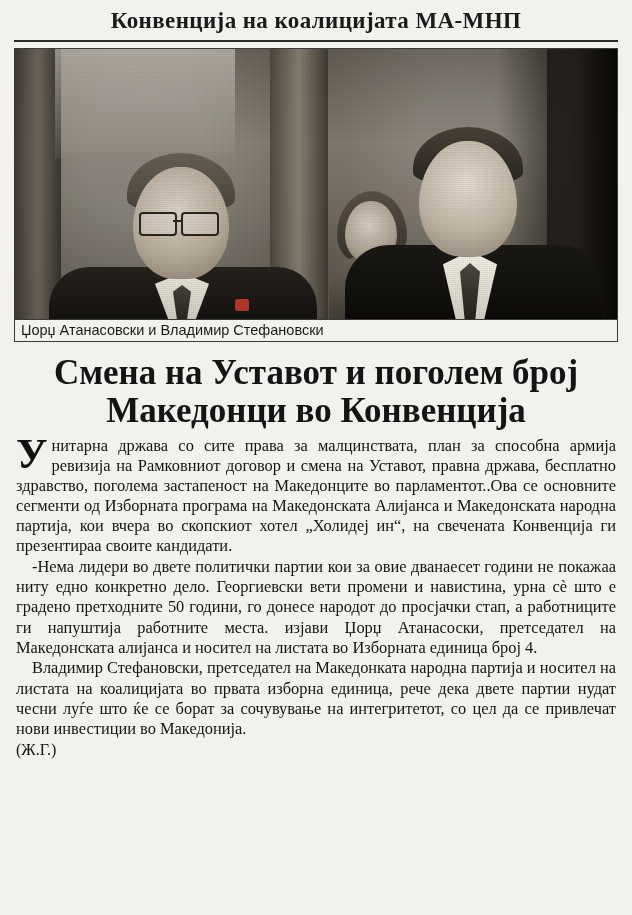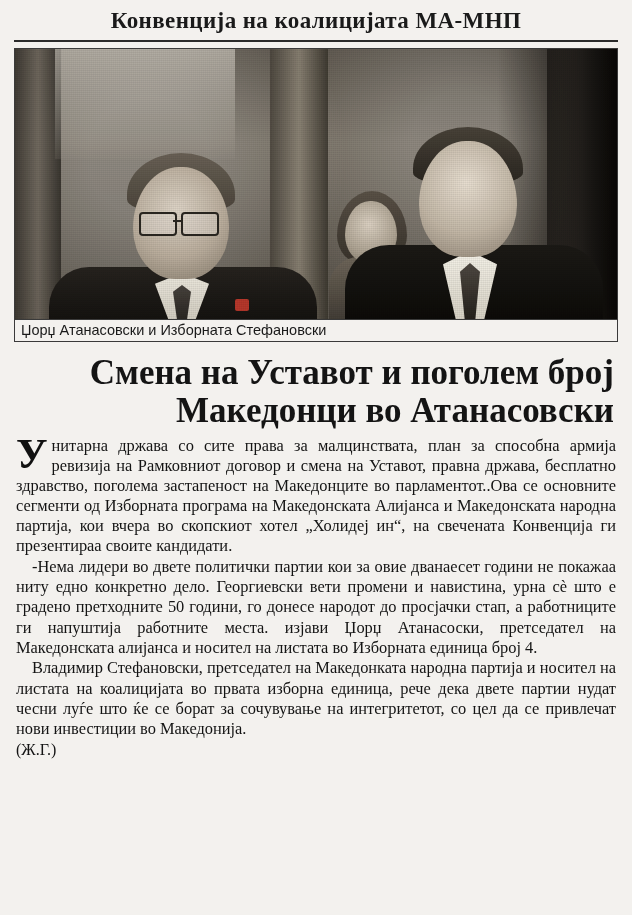--- a/index.html
+++ b/index.html
@@ -186,21 +186,21 @@
     box-sizing: border-box;
     padding: 2px 6px 3px 6px;
     font-size: 14.5px;
     font-family: "Liberation Sans", sans-serif;
     color: #1a1a1a;
     background: #f3f1ee;
   }
 
   
   .headline {
-    text-align: right;
+    text-align: center;
     font-family: "Liberation Serif", serif;
     font-weight: bold;
     font-size: 35px;
     line-height: 1.08;
     margin: 12px 4px 6px 4px;
     color: #141414;
   }
   .headline .l2 { display: block; }
 
   
@@ -266,25 +266,25 @@
       <div class="p2-body"></div>
       <div class="p2-shirt"></div>
       <div class="p2-tie"></div>
       <div class="p2-hair"></div>
       <div class="p2-head"></div>
 
       <div class="grain"></div>
     </div>
   </div>
 
-  <div class="caption-bar">Џорџ Атанасовски и Изборната Стефановски</div>
+  <div class="caption-bar">Џорџ Атанасовски и Владимир Стефановски</div>
 
   <div class="headline">
     <span class="l1">Смена на Уставот и поголем број</span>
-    <span class="l2">Македонци во Атанасовски</span>
+    <span class="l2">Македонци во Конвенција</span>
   </div>
 
   <div class="body-text">
     <p class="dropcap-para"><span class="dropcap">У</span><span>нитарна држава со сите права за малцинствата, план за спо­собна армија ревизија на Рамковниот договор и смена на Ус­тавот, правна држава, бесплатно здравство, поголема застапеност на Македонците во парламентот..Ова се основните сегменти од Изборната програма на Македонската Алијанса и Македонската народна партија, кои вчера во скопскиот хотел „Холидеј ин“, на свечената Конвенција ги презентираа своите кандидати.</span></p>
     <p class="indent">-Нема лидери во двете политички партии кои за овие дванаесет години не покажаа ниту едно конкретно дело. Георгиевски вети промени и навистина, урна сè што е градено претходните 50 годи­ни, го донесе народот до просјачки стап, а работниците ги напушти­ја работните места. изјави Џорџ Атанасоски, претседател на Македонската алијанса и носител на листата во Изборната едини­ца број 4.</p>
     <p class="indent">Владимир Стефановски, претседател на Македонката народна партија и носител на листата на коалицијата во првата изборна единица, рече дека двете партии нудат чесни луѓе што ќе се борат за сочувување на интегритетот, со цел да се привлечат нови инвес­тиции во Македонија.</p>
     <div class="signature">(Ж.Г.)</div>
   </div>
 
 </div>

